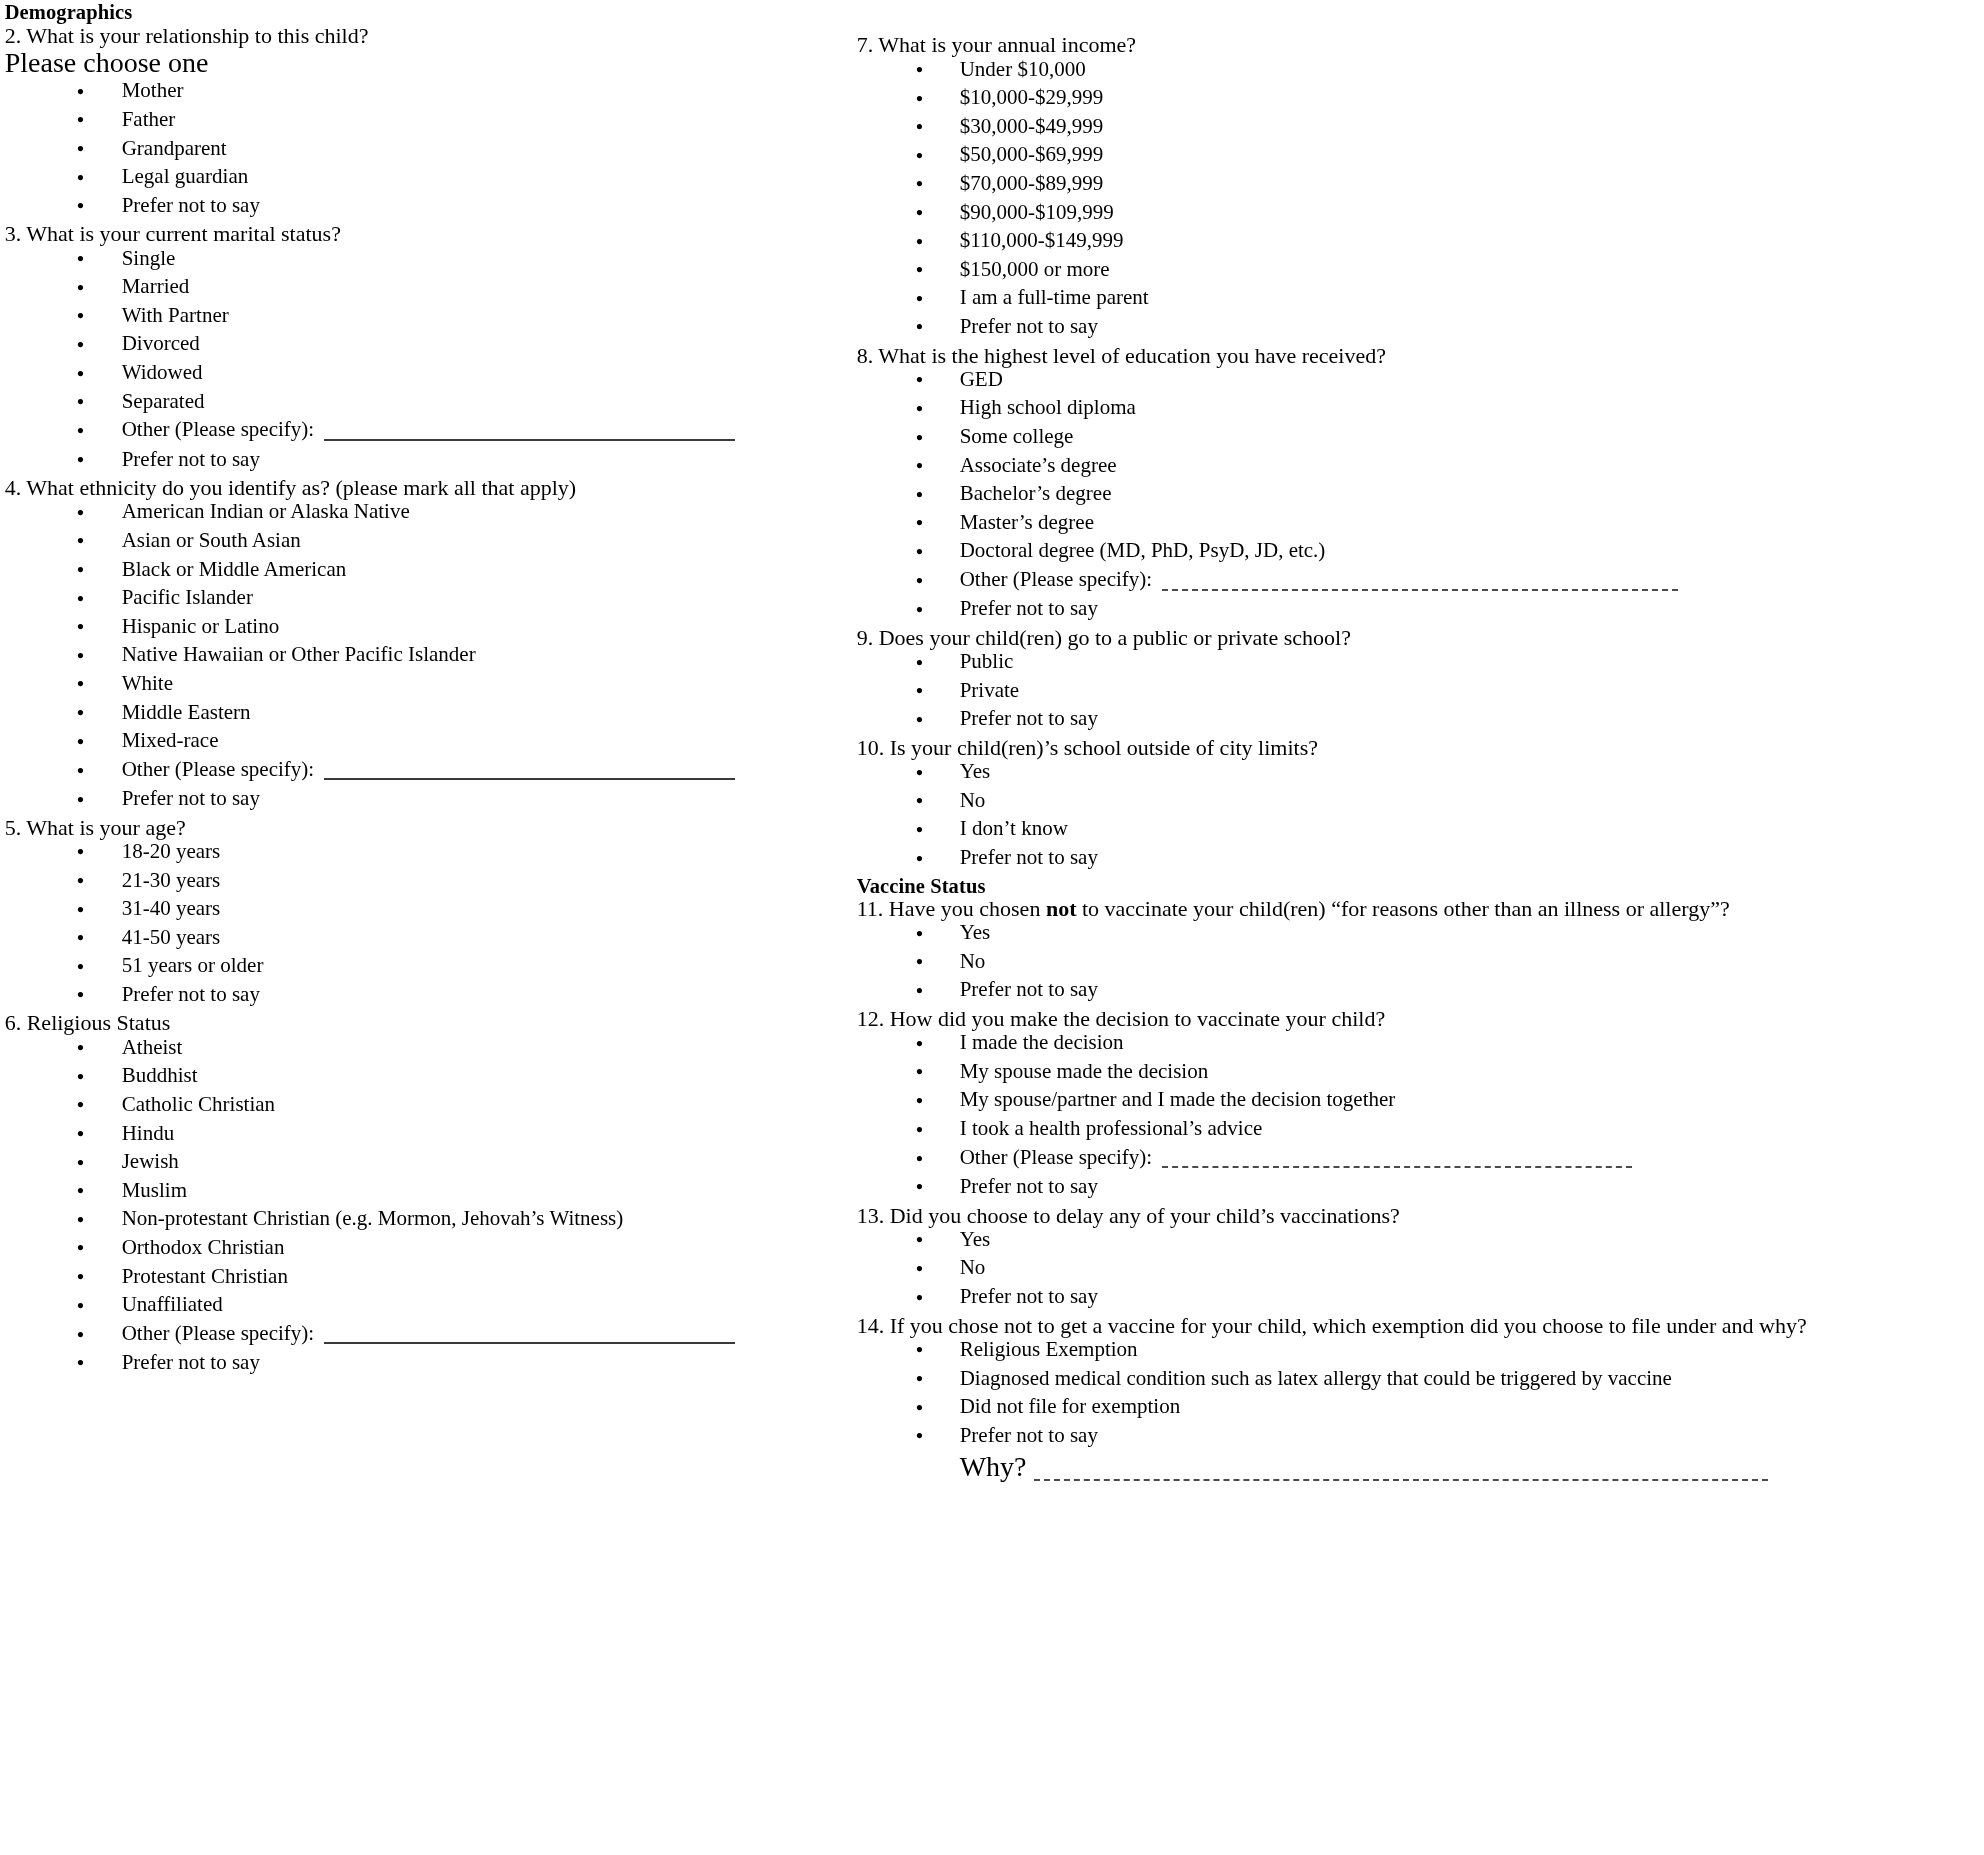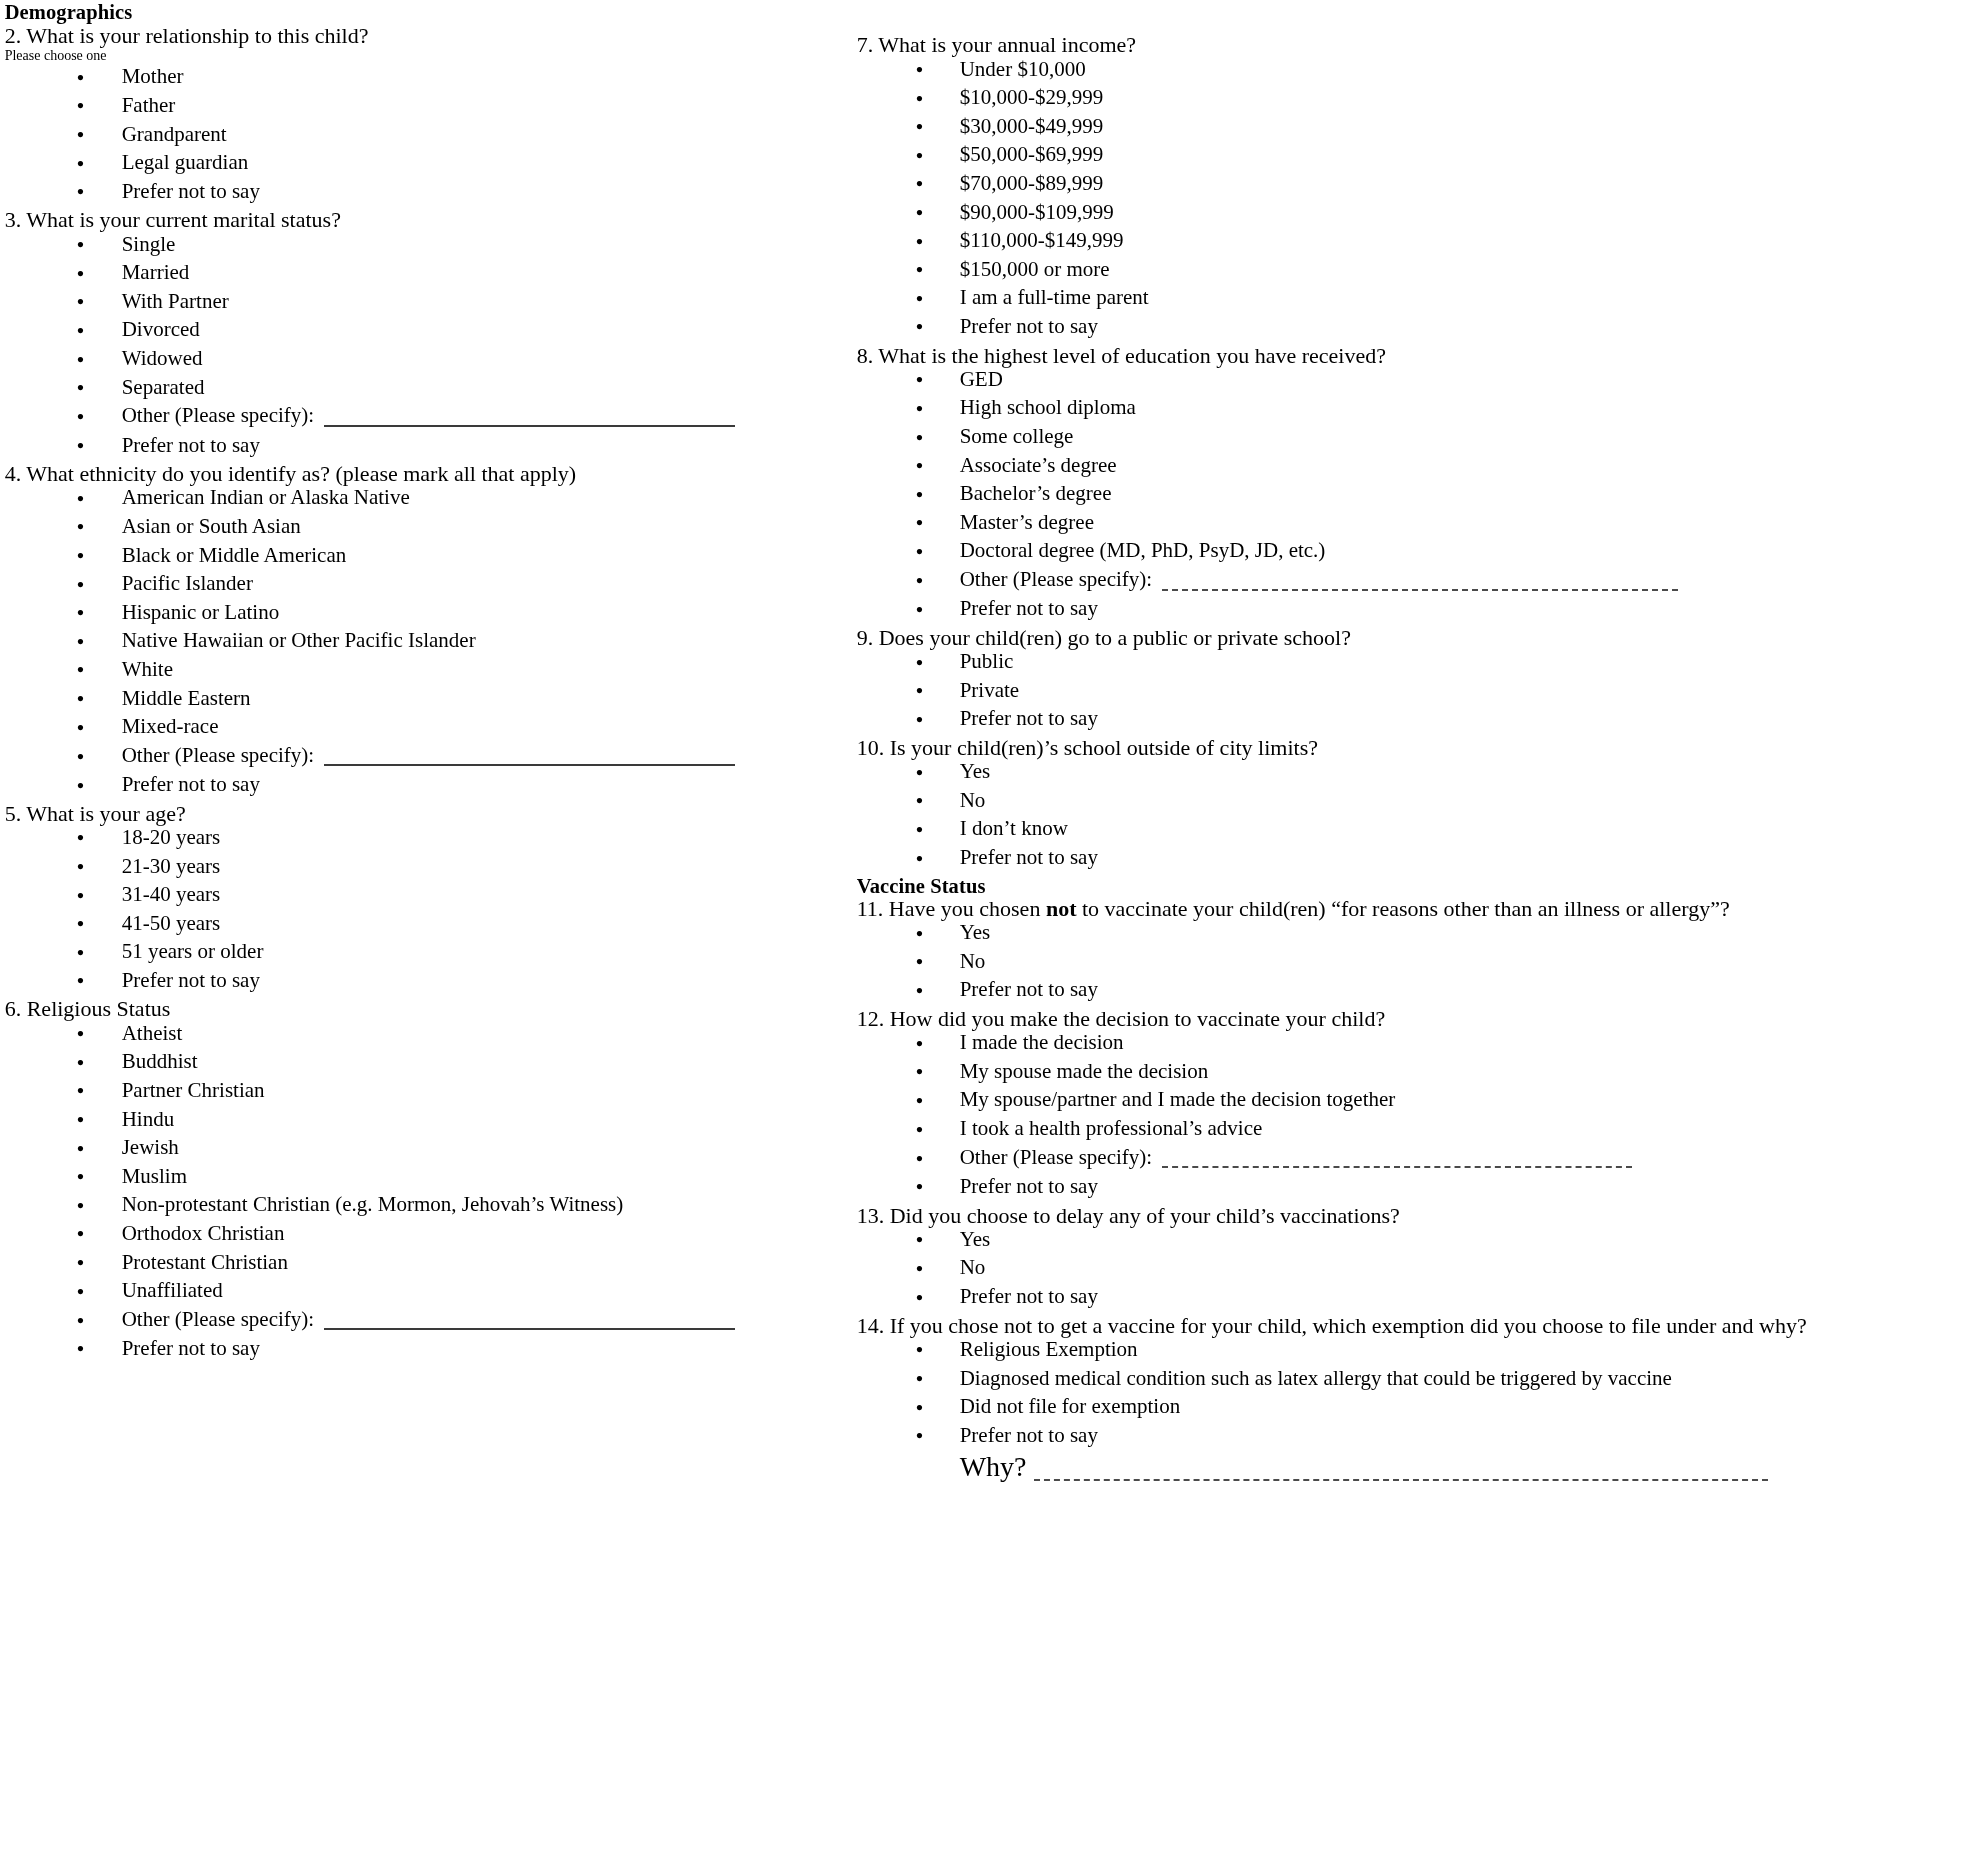--- a/index.html
+++ b/index.html
@@ -48,21 +48,21 @@
     margin: 0 0 1.8px 0;
     letter-spacing: 0.1px;
   }
   .q-text {
     font-size: 22px;
     line-height: 1.0;
     margin: 0 0 2.3px 0;
     white-space: nowrap;
   }
   .sub-text {
-    font-size: 14px;
+    font-size: 28px;
     line-height: 1.0;
     margin: 0 0 3.5px 0;
   }
   ul.opts {
     list-style: none;
     margin: 0 0 1.2px 0;
     padding: 0;
   }
   ul.opts > li {
     position: relative;
@@ -171,21 +171,21 @@
         <li>31-40 years</li>
         <li>41-50 years</li>
         <li>51 years or older</li>
         <li>Prefer not to say</li>
       </ul>
 
       <div class="q-text">6. Religious Status</div>
       <ul class="opts">
         <li>Atheist</li>
         <li>Buddhist</li>
-        <li>Partner Christian</li>
+        <li>Catholic Christian</li>
         <li>Hindu</li>
         <li>Jewish</li>
         <li>Muslim</li>
         <li>Non-protestant Christian (e.g. Mormon, Jehovah’s Witness)</li>
         <li>Orthodox Christian</li>
         <li>Protestant Christian</li>
         <li>Unaffiliated</li>
         <li><span>Other (Please specify):</span><span class="rule solid-left"></span></li>
         <li>Prefer not to say</li>
       </ul>

